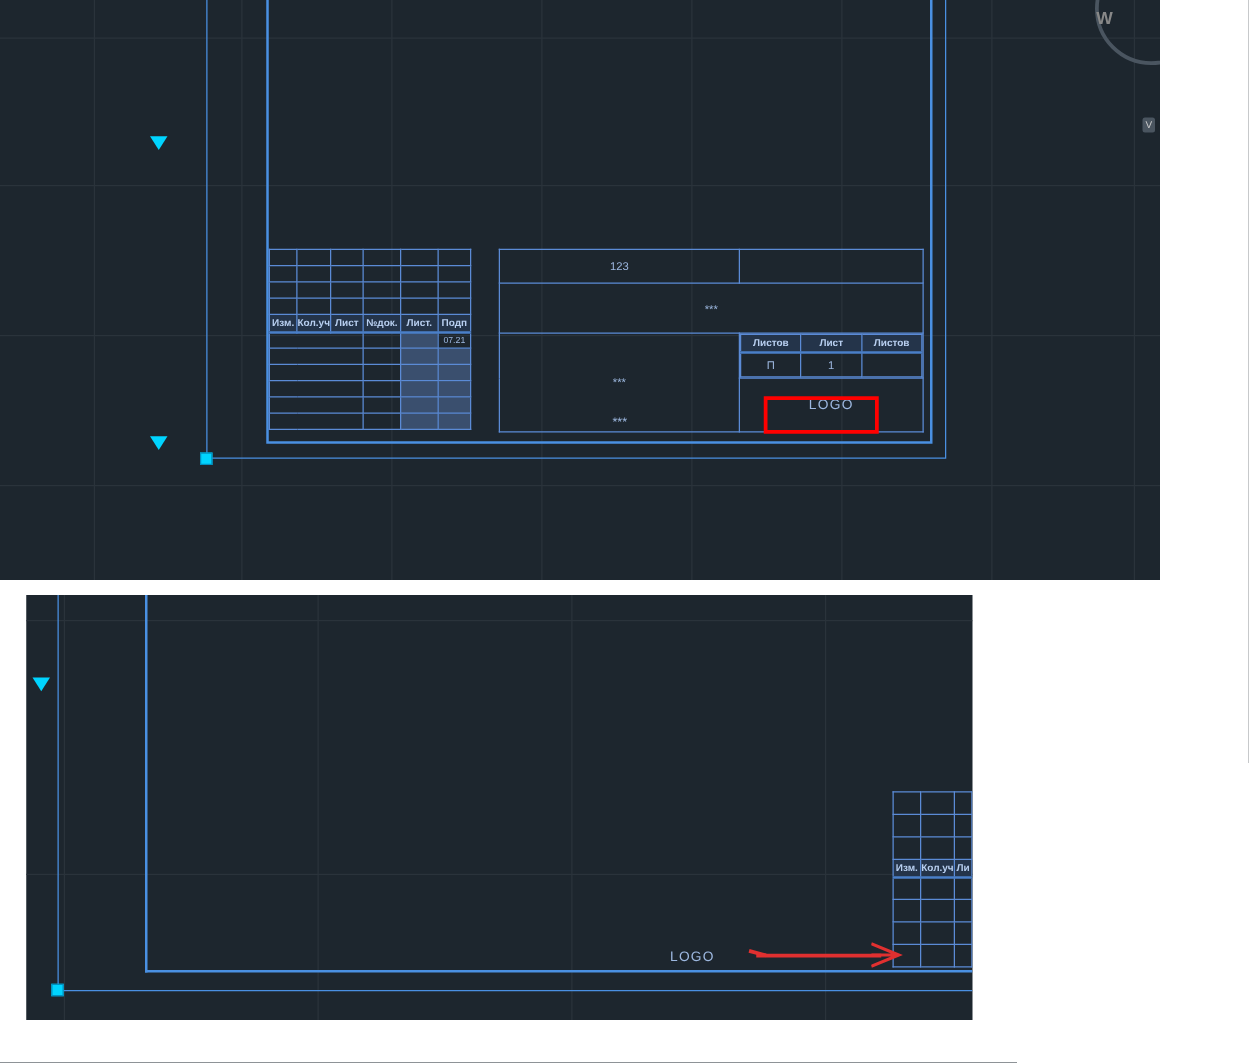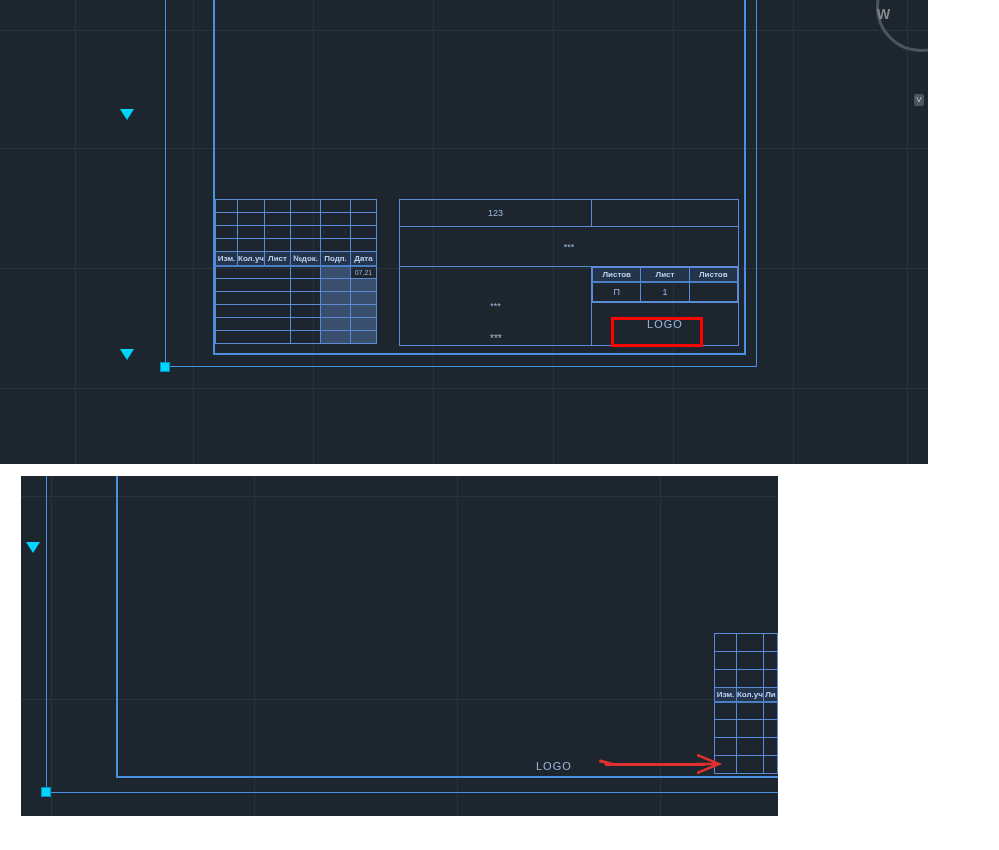--- a/index.html
+++ b/index.html
@@ -183,22 +183,22 @@
           <td></td>
           <td></td>
           <td></td>
           <td></td>
         </tr>
     <tr class="hdr">
       <td>Изм.</td>
       <td>Кол.уч</td>
       <td>Лист</td>
       <td>№док.</td>
-      <td>Подп.</td>
-      <td>Дата</td>
+      <td>Лист.</td>
+      <td>Подп</td>
     </tr>
     <tr class="row-s">
           <td colspan="3"></td>
           <td></td>
           <td class="shade"></td>
           <td style="font-size:7px">07.21</td>
         </tr>
     <tr class="row-s">
           <td colspan="3"></td>
           <td></td>

